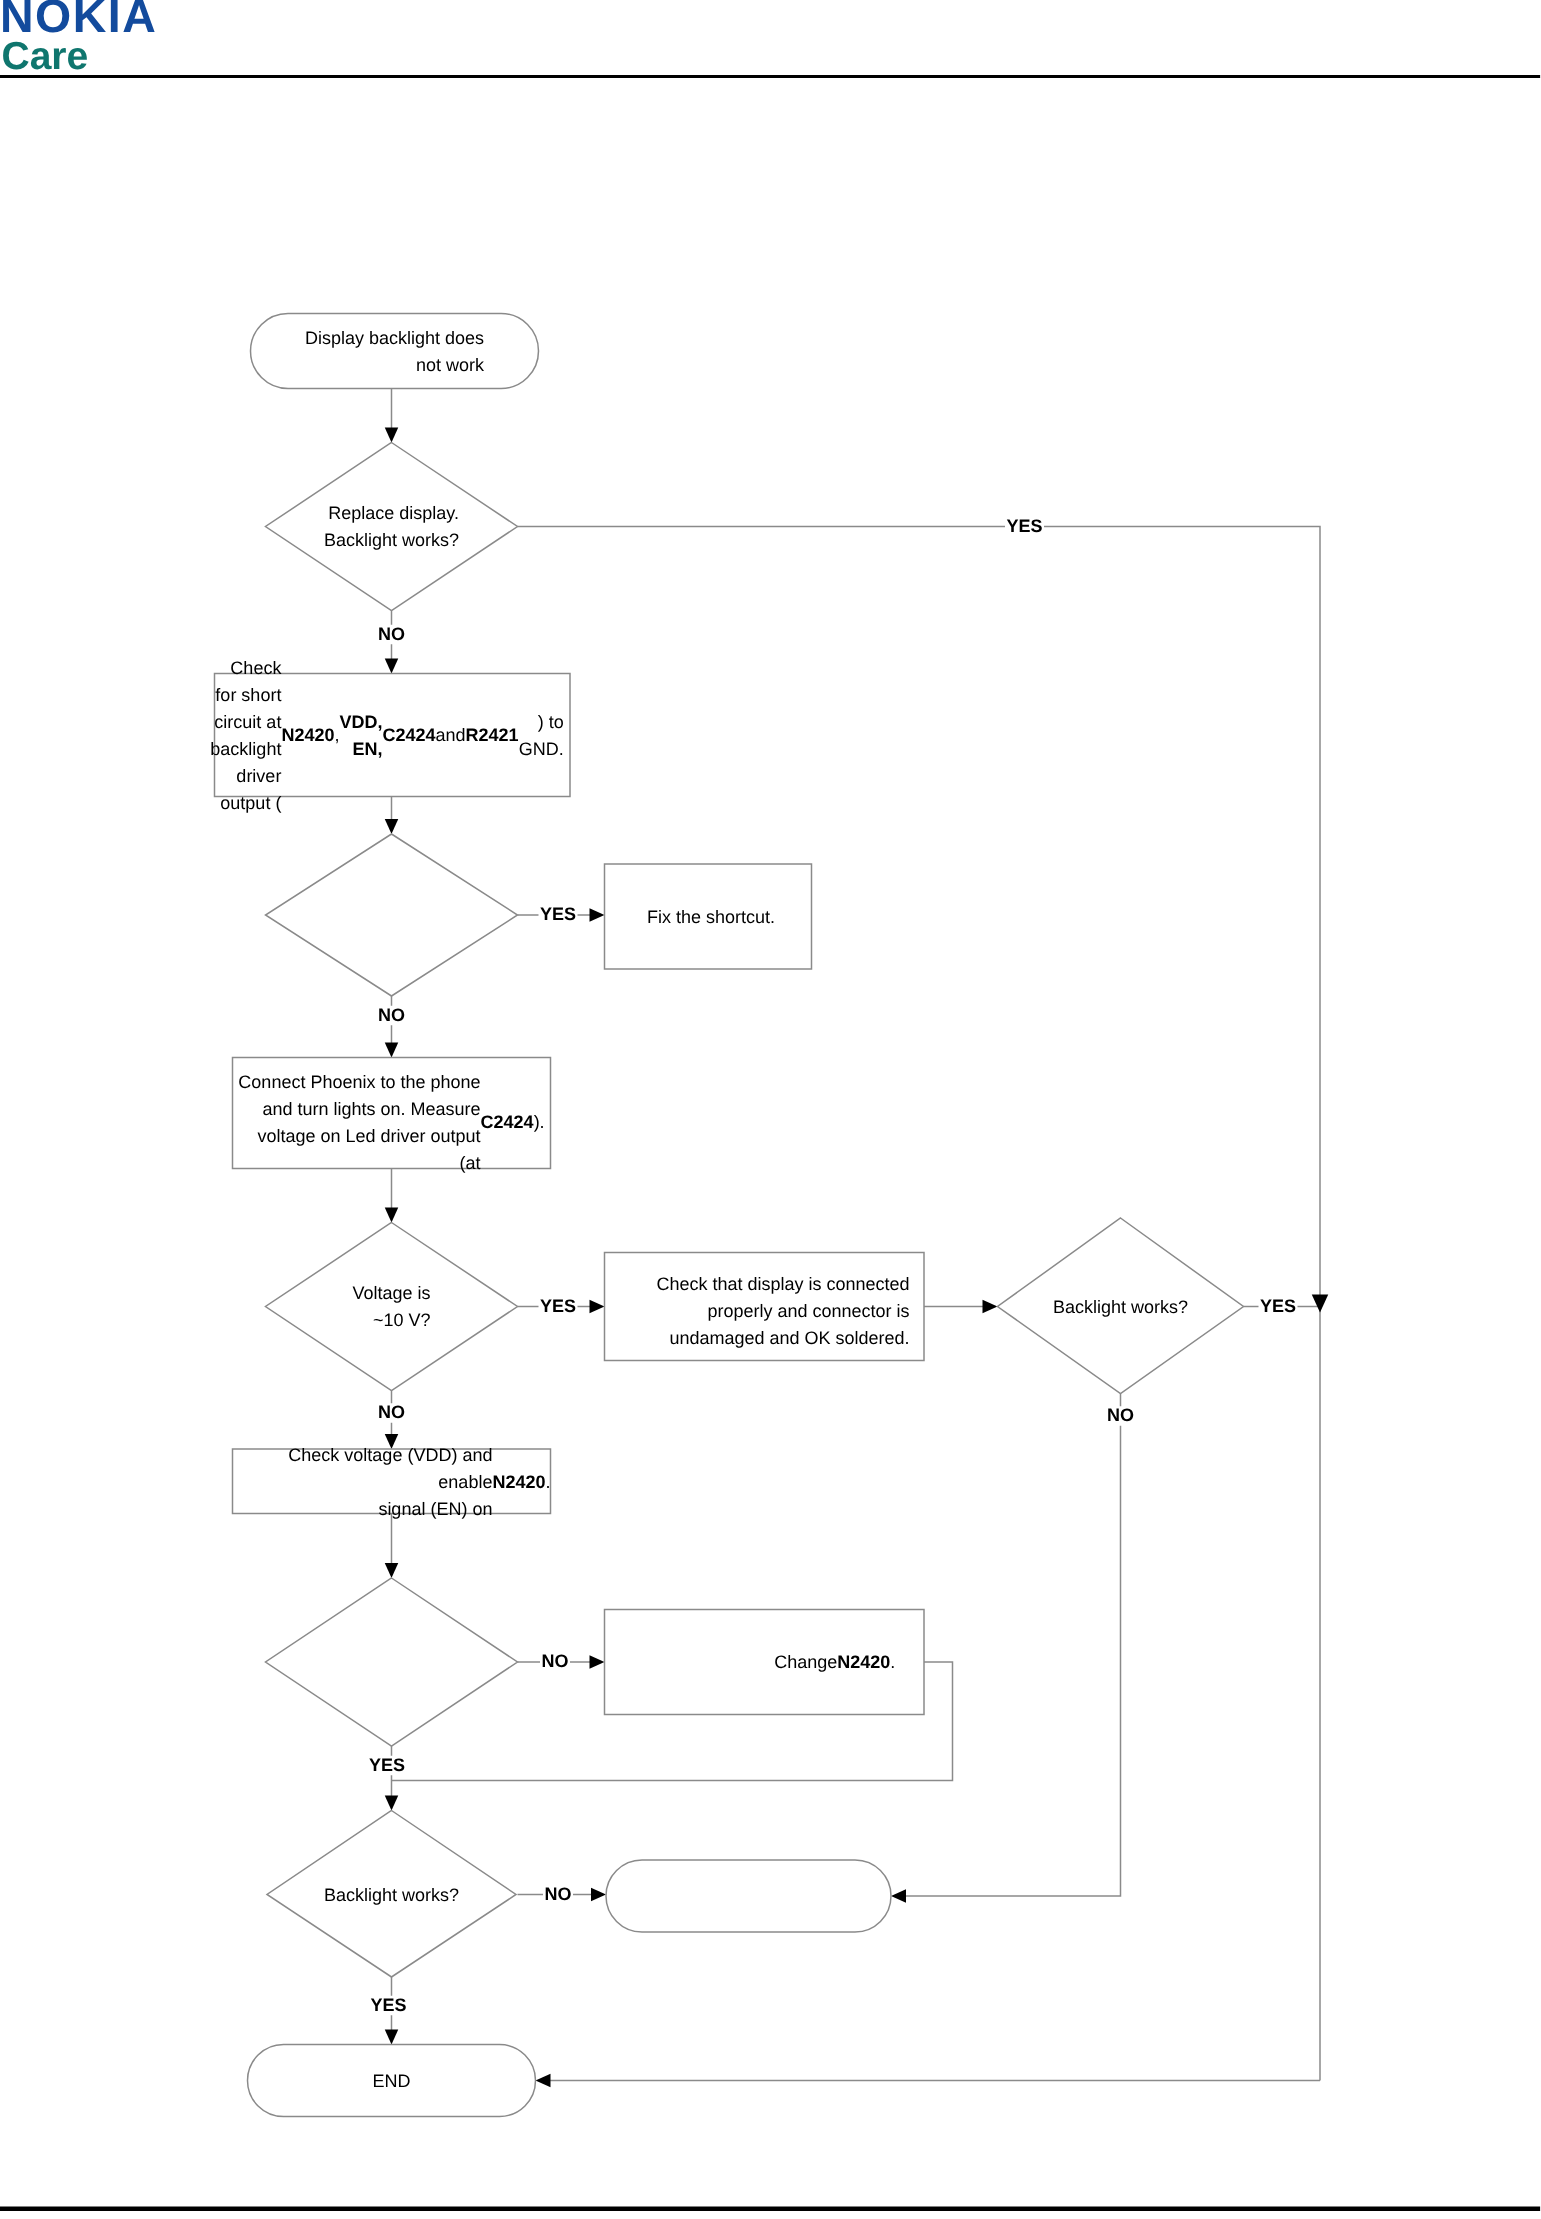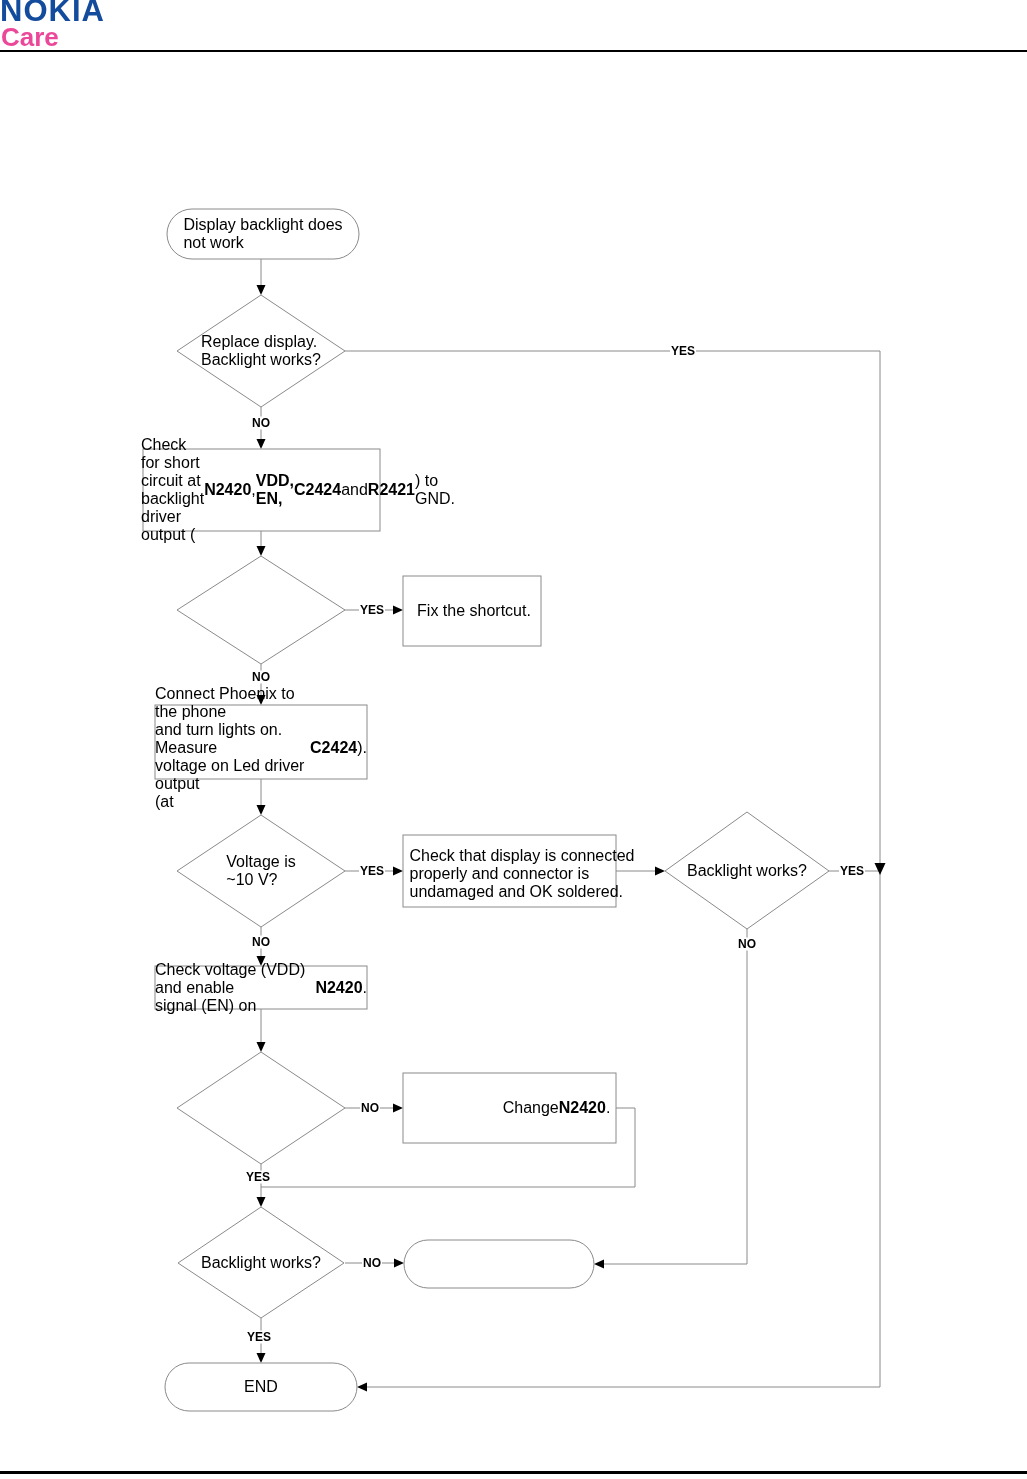--- a/index.html
+++ b/index.html
@@ -24,43 +24,43 @@
     position:absolute;left:1px;top:22px;
     font-size:26px;font-weight:bold;letter-spacing:0px;
     font-family:"Liberation Sans", sans-serif;
   }
 
   #chart-svg{position:absolute;left:0;top:0;}
 
   .node-text{
     position:absolute;
     display:flex;align-items:center;justify-content:center;
-    text-align:left;
-    font-size:16px;line-height:18px;
+    text-align:right;
+    font-size:12px;line-height:18px;
     white-space:pre-line;
     pointer-events:none;
   }
   .edge-label{
     position:absolute;
     transform:translate(-50%,-50%);
     background:#ffffff;
     font-size:12px;line-height:13px;
     padding:0 1px;
     text-align:center;
     pointer-events:none;
     font-weight:bold;
   }
 </style>
 </head>
 <body>
 
 <div id="page">
 
   <div id="brand-nokia" style="color:#134b9d;">NOKIA</div>
-  <div id="brand-care" style="color:#ec4899;">Care</div>
+  <div id="brand-care" style="color:#0f766e;">Care</div>
   <div id="rule-top" class="rule"></div>
   <div id="rule-bottom" class="rule"></div>
 
   <svg id="chart-svg" width="1027" height="1479" viewBox="0 0 1027 1479">
     <g stroke="#8a8a8a" stroke-width="1" fill="none">
       <path d="M261 259 V288"></path>
       <path d="M345 351 H880 V1387"></path>
       <path d="M261 407 V442"></path>
       <path d="M261 531 V549"></path>
       <path d="M345 610 H396"></path>
@@ -118,21 +118,21 @@
       <rect x="165" y="1363" width="192" height="48" rx="24" ry="24"></rect>
     </g>
   </svg>
 
   <div class="node-text" style="left:167px;top:209px;width:192px;height:50px;">Display backlight does
 not work</div>
 
   <div class="node-text" style="left:177px;top:295px;width:168px;height:112px;">Replace display.
 Backlight works?</div>
 
-  <div class="node-text" style="left:143px;top:449px;width:230px;height:82px;margin-left:40px;">Check for short circuit at backlight
+  <div class="node-text" style="left:143px;top:449px;width:230px;height:82px;">Check for short circuit at backlight
 driver output (<b>N2420</b>, <b>VDD, EN,</b>
 <b>C2424</b> and <b>R2421</b>) to GND.</div>
 
 
   <div class="node-text" style="left:403px;top:576px;width:142px;height:70px;">Fix the shortcut.</div>
 
   <div class="node-text" style="left:155px;top:705px;width:212px;height:86px;">Connect Phoenix to the phone
 and turn lights on. Measure
 voltage on Led driver output
 (at <b>C2424</b>).</div>

